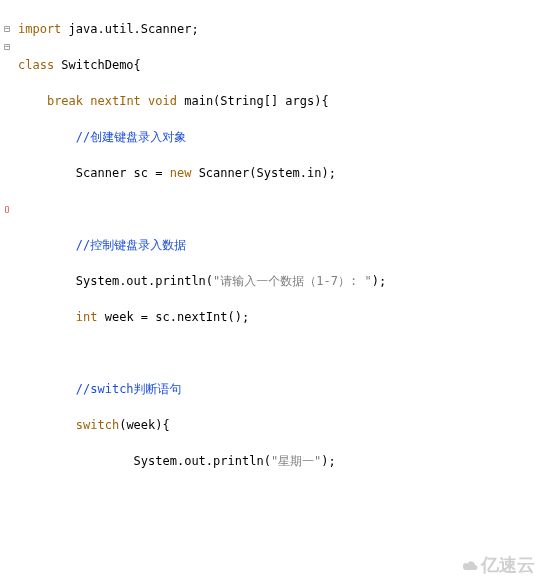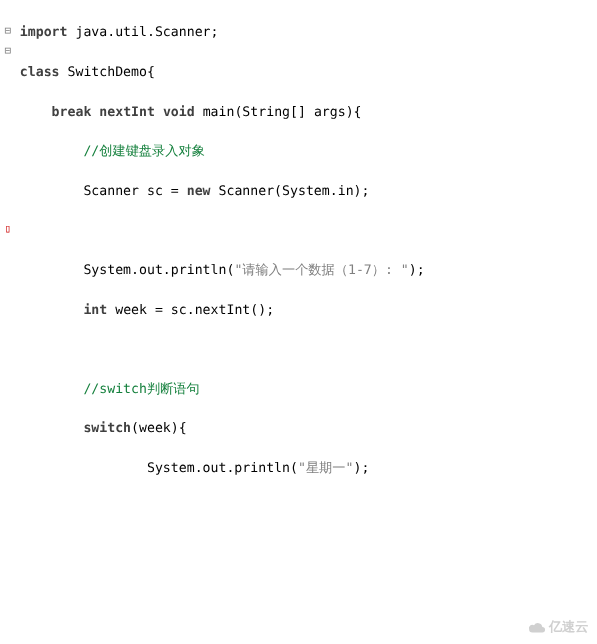--- a/index.html
+++ b/index.html
@@ -4,25 +4,25 @@
 <style>
 *{margin:0;padding:0;box-sizing:border-box}
 body{font-family:Consolas,Monaco,monospace;font-size:12px;line-height:1.5;background:#fff;width:543px;height:585px;overflow:hidden;position:relative}
 .editor{display:flex;height:100%}
 .gutter{width:14px;background:#fff;border-right:0;padding-top:2px;text-align:center;color:#808080;font-size:10px}
 .gutter div{height:18px;line-height:18px}
 .fold-open{color:#808080;cursor:pointer}
 .fold-mark{color:#c00}
 .code{flex:1;padding:2px 4px;white-space:pre;color:#000}
 .line{height:18px;line-height:18px}
-.kw{color:#404040;font-weight:bold}
+.kw{color:#a16207;font-weight:normal}
 .str{color:#808080}
-.com{color:#15803d}
+.com{color:#1d4ed8}
 .num{color:#800000}
-.watermark{position:absolute;right:8px;bottom:6px;color:#d0d0d0;font-size:12px;font-weight:bold;font-family:sans-serif}
+.watermark{position:absolute;right:8px;bottom:6px;color:#d0d0d0;font-size:18px;font-weight:bold;font-family:sans-serif}
 .watermark svg{vertical-align:middle;margin-right:2px}
 </style>
 </head>
 <body>
 
 <div class="editor">
 <div class="gutter">
 <div></div>
 <div class="fold-open">⊟</div>
 <div class="fold-open">⊟</div>
@@ -36,20 +36,21 @@
       <div></div>
 <div class="fold-mark">▯</div>
 </div>
 <div class="code">
 <div class="line"><span class="kw">import</span><span> java.util.Scanner;</span></div>
 <div class="line"><span class="kw">class</span><span> SwitchDemo{</span></div>
 <div class="line">    <span class="kw">break</span> <span class="kw">nextInt</span> <span class="kw">void</span><span> main(String[] args){</span></div>
 <div class="line">        <span class="com">//创建键盘录入对象</span></div>
 <div class="line">        <span>Scanner sc = </span><span class="kw">new</span><span> Scanner(System.in);</span></div>
 <div class="line"> </div>
+<div class="line">        <span class="com">//控制键盘录入数据</span></div>
 <div class="line">        <span>System.out.println(</span><span class="str">"请输入一个数据（1-7）: "</span><span>);</span></div>
 <div class="line">        <span class="kw">int</span><span> week = sc.nextInt();</span></div>
 <div class="line"> </div>
 <div class="line">        <span class="com">//switch判断语句</span></div>
 <div class="line">        <span class="kw">switch</span><span>(week){</span></div>
 <div class="line">                <span>System.out.println(</span><span class="str">"星期一"</span><span>);</span></div>
 
 
 
 

